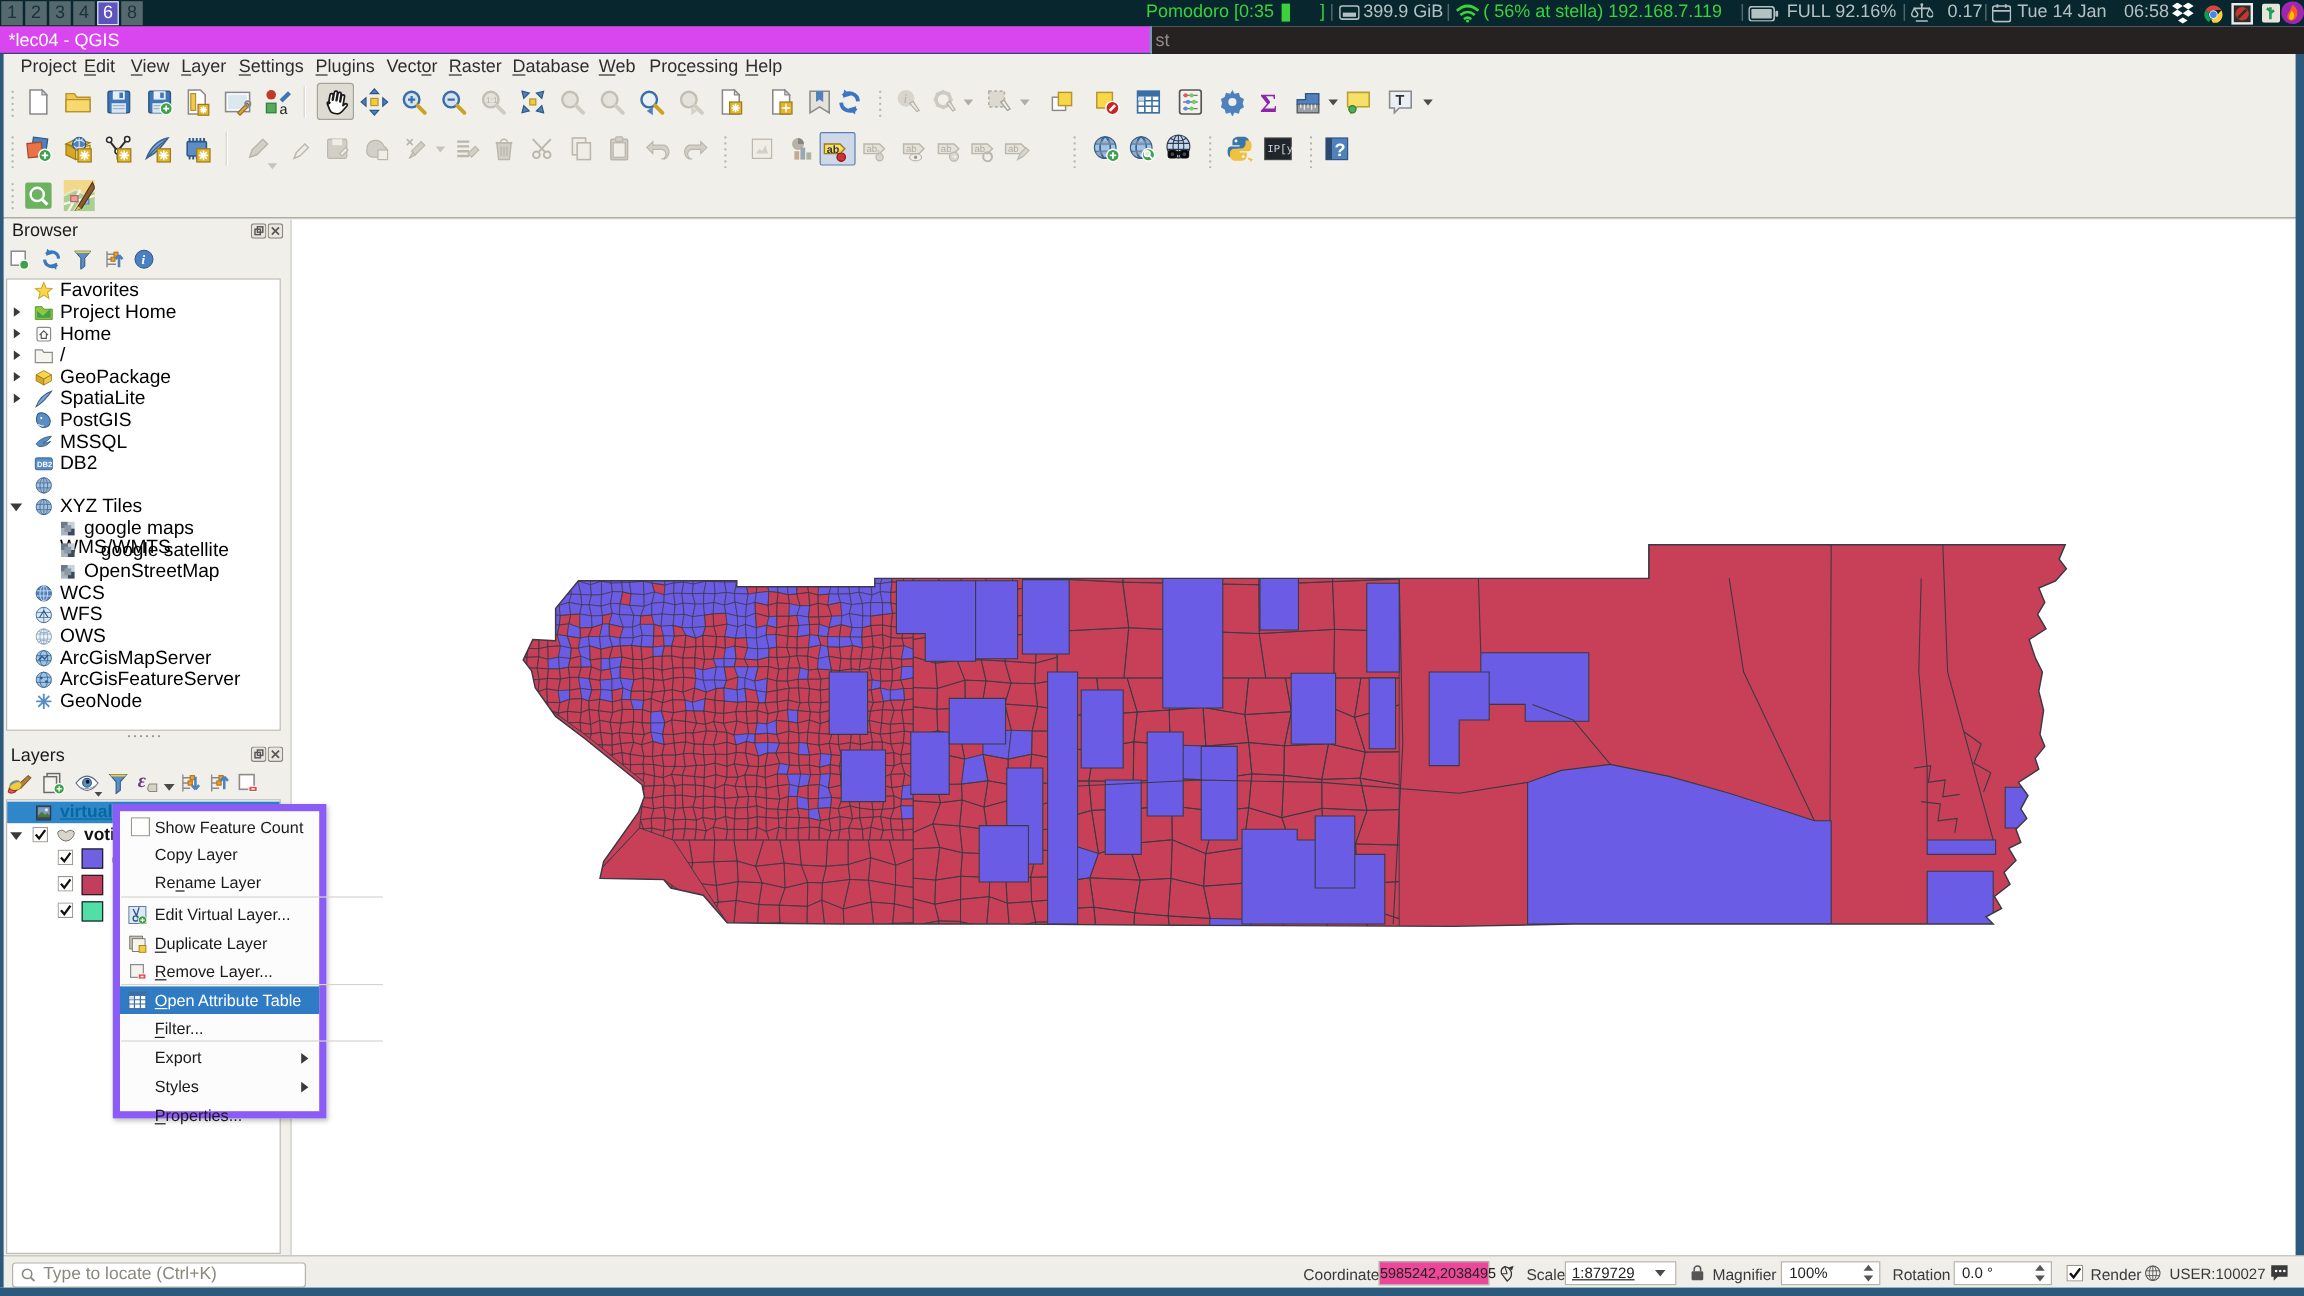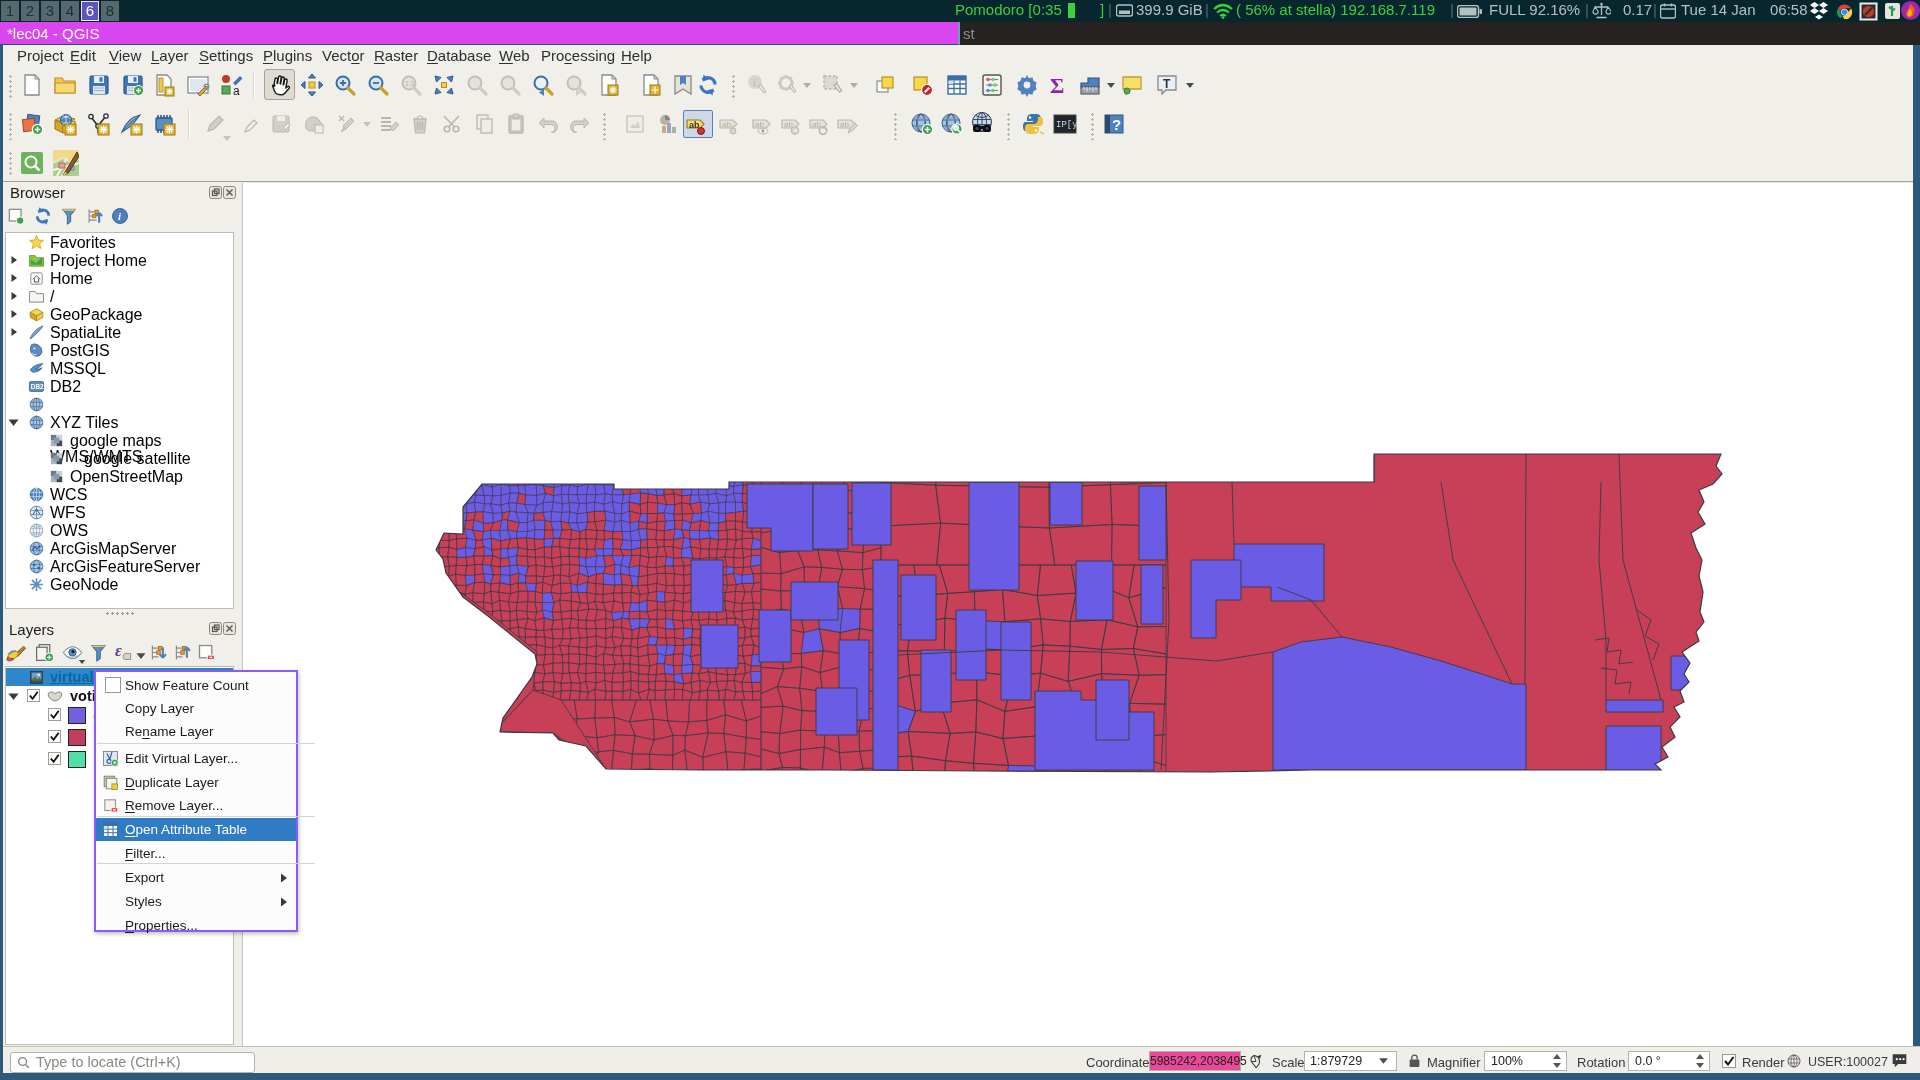--- a/index.html
+++ b/index.html
@@ -17,21 +17,21 @@
 #tb3{position:absolute;left:0;top:145px;width:1920px;height:37px;background:#f0efe9;border-bottom:1px solid #9f9d96;}
 #mapcanvas{position:absolute;left:242px;top:183px;width:1671px;height:863px;background:#fff;border-left:1px solid #c6c4bd;}
 #leftdock{position:absolute;left:3px;top:183px;width:239px;height:863px;background:#f0efe9;}
 .ptitle{color:#1b1b1b;font-size:15px;}
 .tree{position:absolute;background:#fff;border:1px solid #bdbbb4;font-size:14.5px;color:#131313;}
 .trow{position:absolute;left:0;height:19px;line-height:19px;white-space:nowrap;}
 #statusbar{position:absolute;left:0;top:1046px;width:1920px;height:27px;background:#efeee8;border-top:1px solid #c2c0b9;font-size:13px;color:#3a3a3a;}
 #botstrip{position:absolute;left:0;top:1073px;width:1920px;height:7px;background:#2c5a7c;}
 #lstrip{position:absolute;left:0;top:45px;width:3px;height:1028px;background:#2c5a7c;}
 #rstrip{position:absolute;left:1913px;top:45px;width:7px;height:1001px;background:#2c5a7c;}
-.cm{position:absolute;left:94px;top:670px;width:204px;height:262px;background:#fcfcfc;border:2px solid #8b5cf6;box-shadow:1px 2px 4px rgba(0,0,0,.25);font-size:13.5px;color:#1a1a1a;z-index:50;}
+.cm{position:absolute;left:94px;top:670px;width:178px;height:262px;background:#fcfcfc;border:6px solid #8b5cf6;box-shadow:1px 2px 4px rgba(0,0,0,.25);font-size:13.5px;color:#1a1a1a;z-index:50;}
 .cmi{position:absolute;left:0;width:100%;height:23px;line-height:23px;}
 .cmi .txt{position:absolute;left:29px;top:0;}
 .cmsep{position:absolute;left:1px;width:218px;height:1px;background:#d6d4cd;}
 u{text-decoration:underline;text-underline-offset:2px;}
 </style></head><body>
 <div id="topbar">
     <div class="ws" style="left:1px;">1</div>
     <div class="ws" style="left:21px;">2</div>
     <div class="ws" style="left:41px;">3</div>
     <div class="ws" style="left:61px;">4</div>
@@ -2088,21 +2088,21 @@
       </svg>
       <span style="position:absolute;left:36px;top:7px;color:#8a887f;font-size:14.5px;">Type to locate (Ctrl+K)</span>
       <span style="position:absolute;left:1086px;top:8px;">Coordinate</span>
       <div style="position:absolute;left:1149px;top:4px;width:92px;height:20px;background:#ec4899;border:1px solid #b5b2a9;font-size:12px;color:#222;text-align:center;line-height:19px;">5985242,2038495</div>
       <svg style="position:absolute;left:1248px;top:6px;" width="16" height="17" viewBox="0 0 24 24">
         <path d="M9 3 C5 5 4 9 5 12 l7 9 c4 -3 6 -7 5 -11 C16 6 13 3.5 9 3z" fill="none" stroke="#333" stroke-width="1.6"></path>
         <path d="M9 3 l3 9 M5 12 l7 0" stroke="#333" stroke-width="1.4"></path>
         <path d="M14 4 l6 -2 -2 6z" fill="#333"></path>
       </svg>
       <span style="position:absolute;left:1272px;top:8px;">Scale</span>
-      <div style="position:absolute;left:1304px;top:4px;width:93px;height:20px;background:#fff;border:1px solid #b5b2a9;font-size:12.5px;color:#222;line-height:19px;padding-left:5px;">1:879729</div>
+      <div style="position:absolute;left:1304px;top:4px;width:93px;height:20px;background:#fff;border:1px solid #b5b2a9;font-size:12.5px;color:#222;line-height:19px;padding-left:5px;text-decoration:underline;">1:879729</div>
       <svg style="position:absolute;left:1378px;top:9px;" width="11" height="9" viewBox="0 0 10 8">
         <path d="M1 2 h8 l-4 5z" fill="#4a4a4a"></path>
       </svg>
       <svg style="position:absolute;left:1408px;top:6px;" width="13" height="16" viewBox="0 0 24 28">
         <rect x="3" y="11" width="18" height="14" rx="2" fill="#555"></rect>
         <path d="M7 11 v-3 a5 5 0 0 1 10 0 v3" fill="none" stroke="#555" stroke-width="2.4"></path>
       </svg>
       <span style="position:absolute;left:1427px;top:8px;">Magnifier</span>
       <div style="position:absolute;left:1484px;top:4px;width:83px;height:20px;background:#fff;border:1px solid #b5b2a9;font-size:12.5px;color:#222;line-height:19px;padding-left:6px;">100%</div>
       <svg style="position:absolute;left:1552px;top:6px;" width="10" height="16" viewBox="0 0 10 16">

